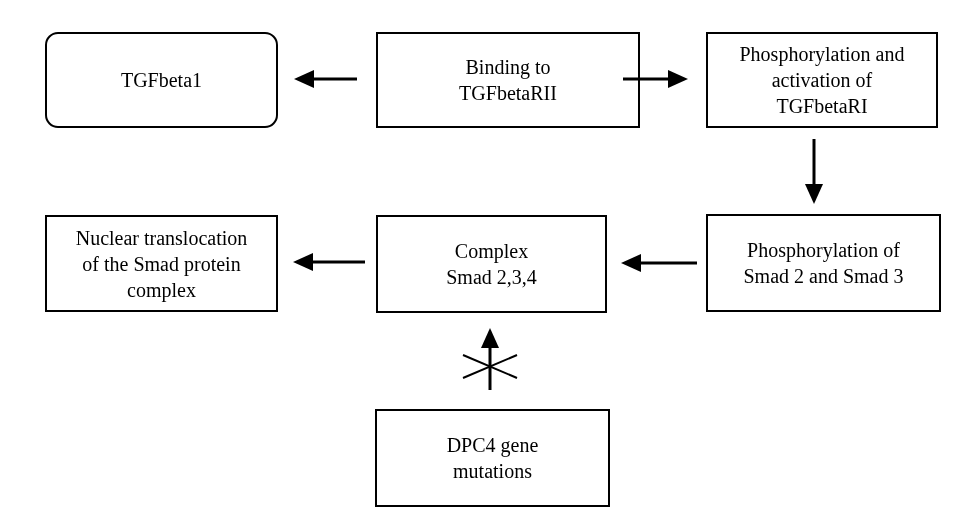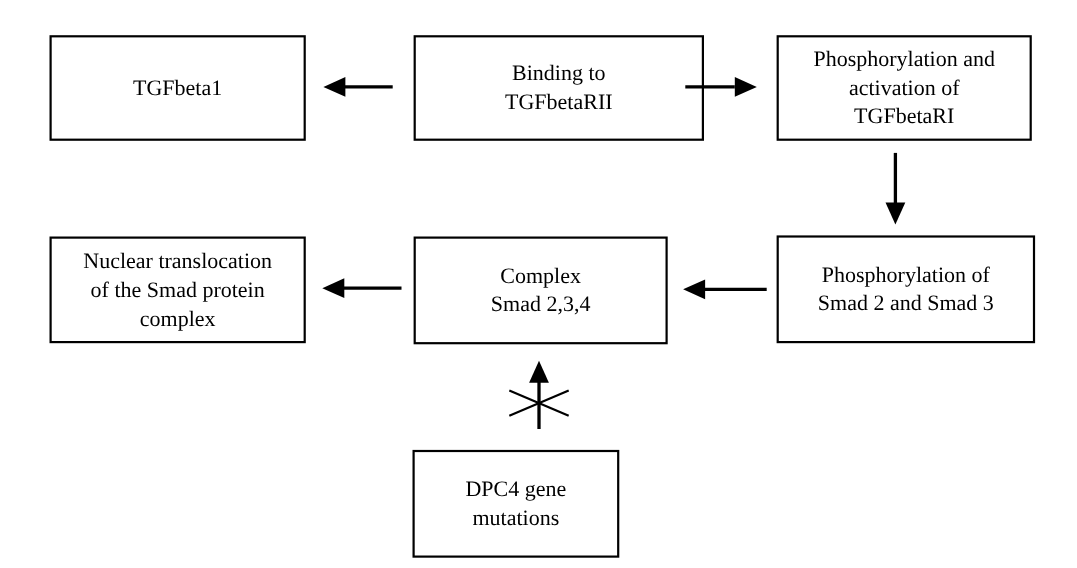--- a/index.html
+++ b/index.html
@@ -25,27 +25,27 @@
     align-items: center;
     justify-content: center;
     text-align: center;
   }
   .node-label {
     font-size: 20px;
     line-height: 26px;
     white-space: pre-line;
   }
   
-  #node-tgfbeta1                 { left: 45px;  top: 32px;  width: 233px; height: 96px; }
+  #node-tgfbeta1                 { left: 45px;  top: 32px;  width: 233px; height: 96px; border-radius: 13px; }
   #node-binding-tgfbetarii       { left: 376px; top: 32px;  width: 264px; height: 96px; }
   #node-phospho-activation       { left: 706px; top: 32px;  width: 232px; height: 96px; justify-content: center; }
   #node-phospho-smad23           { left: 706px; top: 214px; width: 235px; height: 98px; }
   #node-complex-smad234          { left: 376px; top: 215px; width: 231px; height: 98px; }
   #node-nuclear-translocation    { left: 45px;  top: 215px; width: 233px; height: 97px; }
-  #node-dpc4-mutations           { left: 375px; top: 409px; width: 188px; height: 98px; }
+  #node-dpc4-mutations           { left: 375px; top: 409px; width: 235px; height: 98px; }
 
   .arrow-layer {
     position: absolute;
     left: 0;
     top: 0;
     width: 979px;
     height: 516px;
     pointer-events: none;
   }
 </style>

